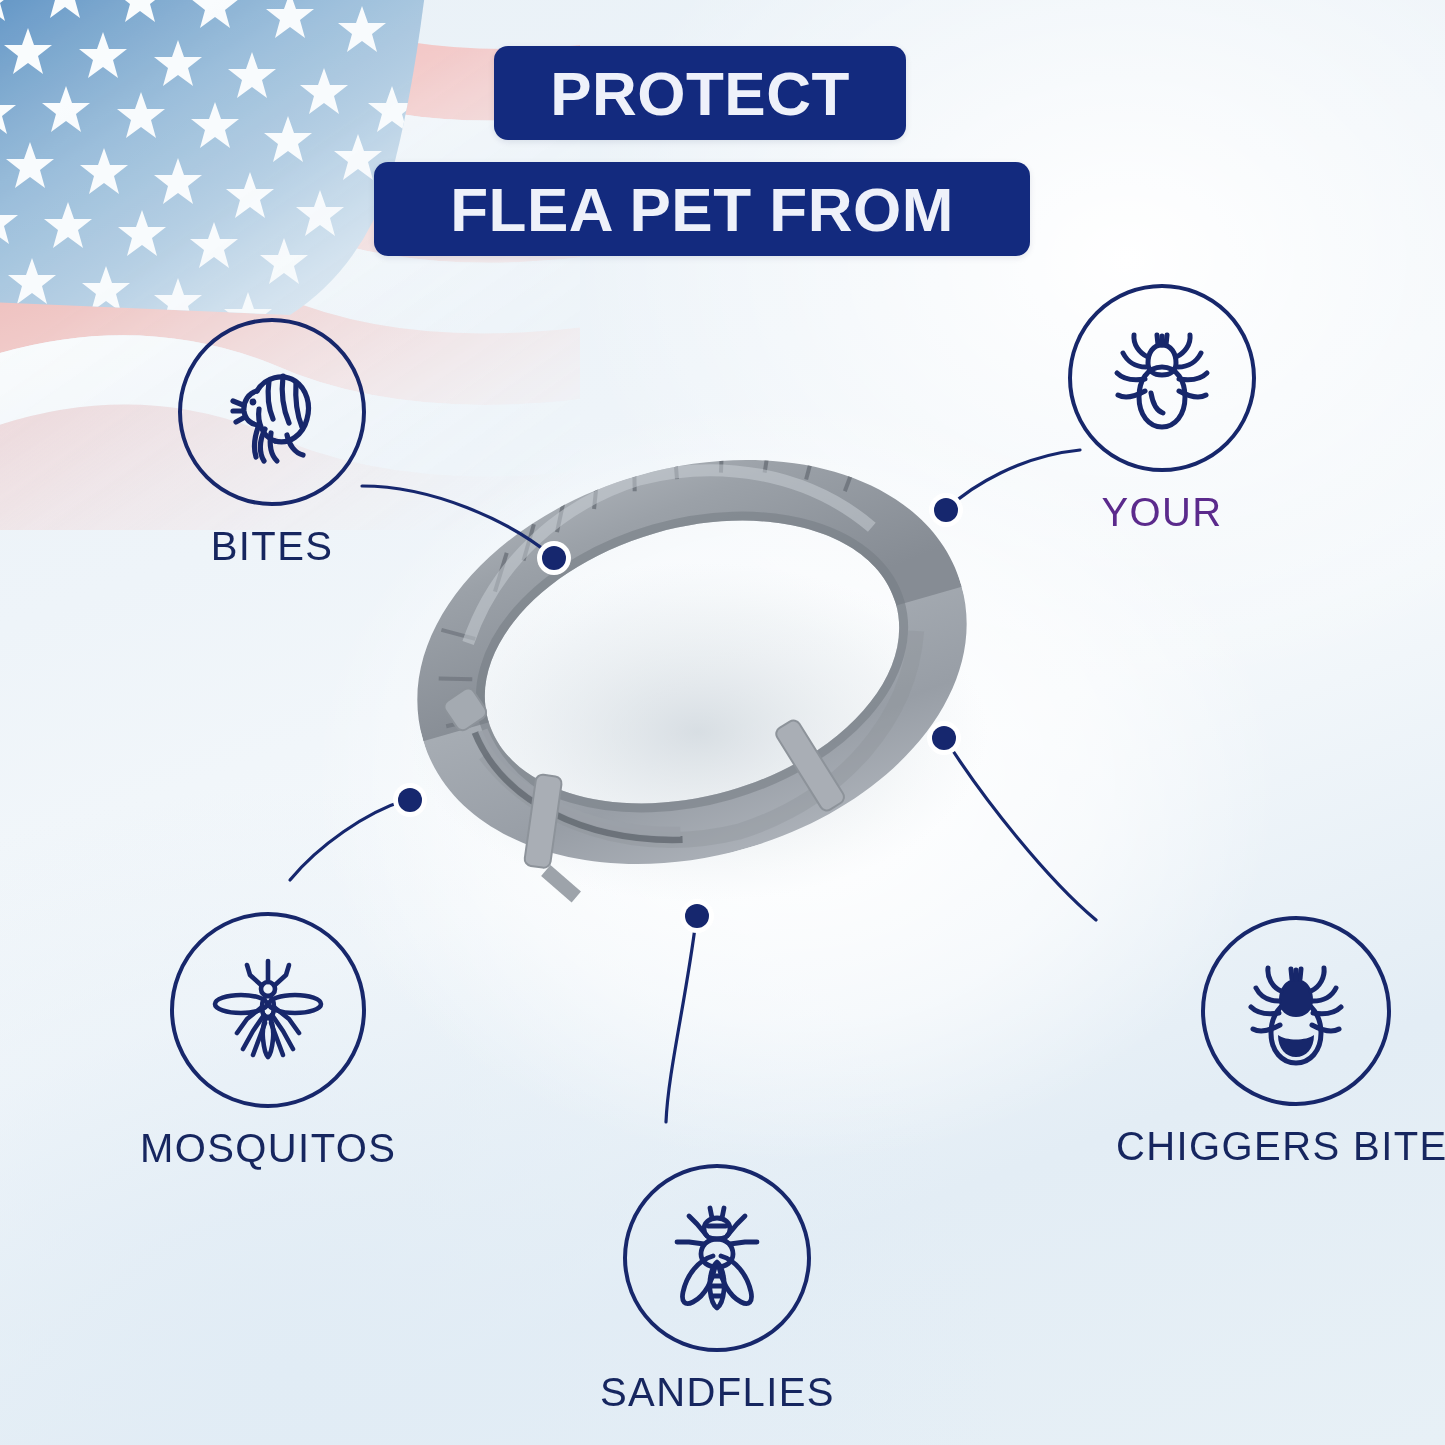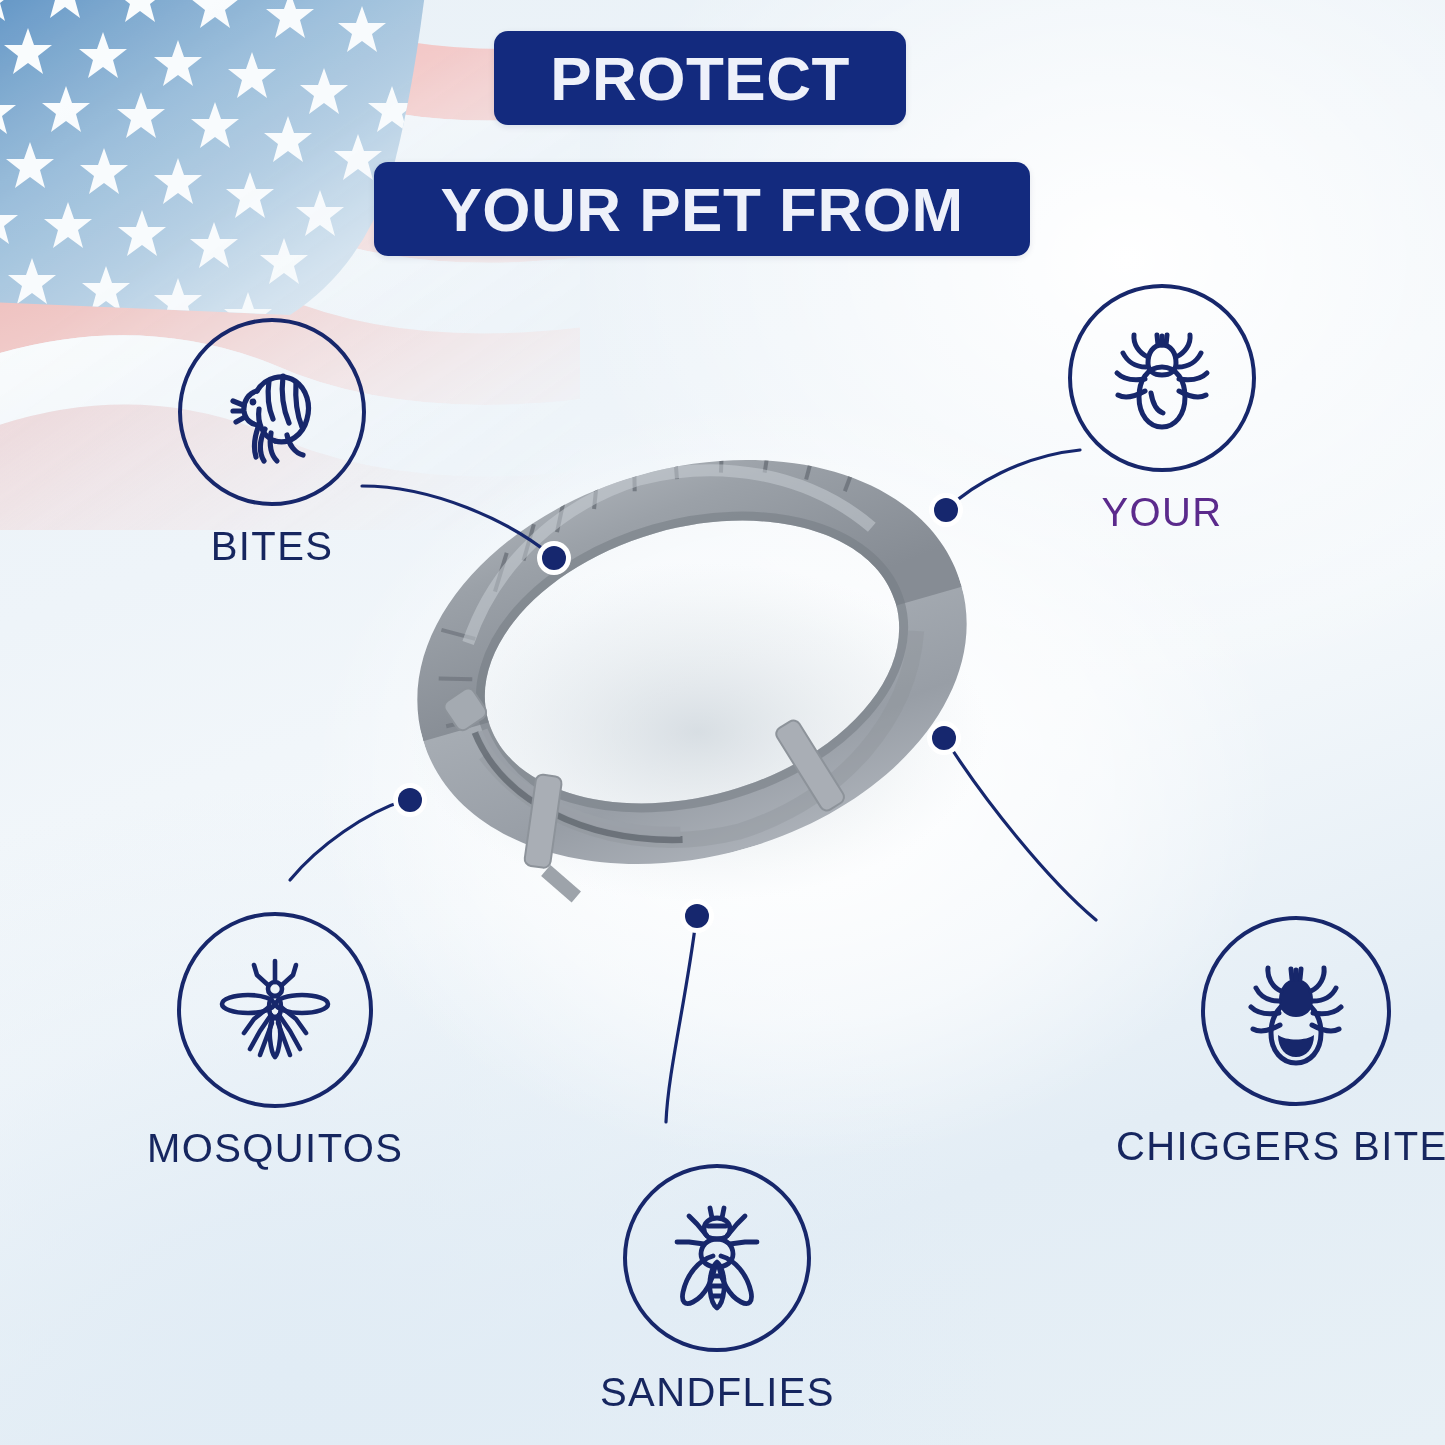--- a/index.html
+++ b/index.html
@@ -52,21 +52,21 @@
     border-radius: 14px;
     display: flex;
     align-items: center;
     justify-content: center;
     color: #eef1fa;
     font-weight: 700;
     letter-spacing: 0.5px;
     box-shadow: 0 2px 6px rgba(10,25,80,0.10);
   }
   #banner-1 {
-    left: 494px; top: 31px;
+    left: 494px; top: 46px;
     width: 412px; height: 94px;
     font-size: 62px;
   }
   #banner-2 {
     left: 374px; top: 162px;
     width: 656px; height: 94px;
     font-size: 62px;
   }
 
   
@@ -113,21 +113,21 @@
   }
 
   
   #feat-flea      { left: 178px;  top: 318px; }
   #feat-flea   .fcircle { width: 180px; height: 180px; }
 
   #feat-ticks     { left: 1068px; top: 284px; }
   #feat-ticks  .fcircle { width: 180px; height: 180px; }
   #feat-ticks  .flabel  { color: #5b2a8c; }
 
-  #feat-mosquitos { left: 140px;  top: 912px; margin-left: 7px; }
+  #feat-mosquitos { left: 140px;  top: 912px; }
   #feat-mosquitos .fcircle { width: 188px; height: 188px; }
 
   #feat-chiggers  { left: 1116px; top: 916px; }
   #feat-chiggers .fcircle { width: 182px; height: 182px; }
 
   #feat-sandflies { left: 600px;  top: 1164px; text-align: center; }
   #feat-sandflies .fcircle { width: 180px; height: 180px; }
 </style>
 </head>
 <body>
@@ -234,21 +234,21 @@
           </g>
         </g>
       </g>
     </svg>
   </div>
 
   <div class="banner" id="banner-1">
     <span>PROTECT</span>
   </div>
   <div class="banner" id="banner-2">
-    <span>YOUR PET FROM</span>
+    <span>FLEA PET FROM</span>
   </div>
 
   <div class="collar">
     <svg viewBox="0 0 640 520" xmlns="http://www.w3.org/2000/svg">
       <defs>
         <linearGradient id="gBandTop" x1="0" y1="0" x2="0.3" y2="1">
           <stop offset="0%" stop-color="#b7bcc2"></stop>
           <stop offset="45%" stop-color="#9ba1a8"></stop>
           <stop offset="100%" stop-color="#868c94"></stop>
         </linearGradient>

